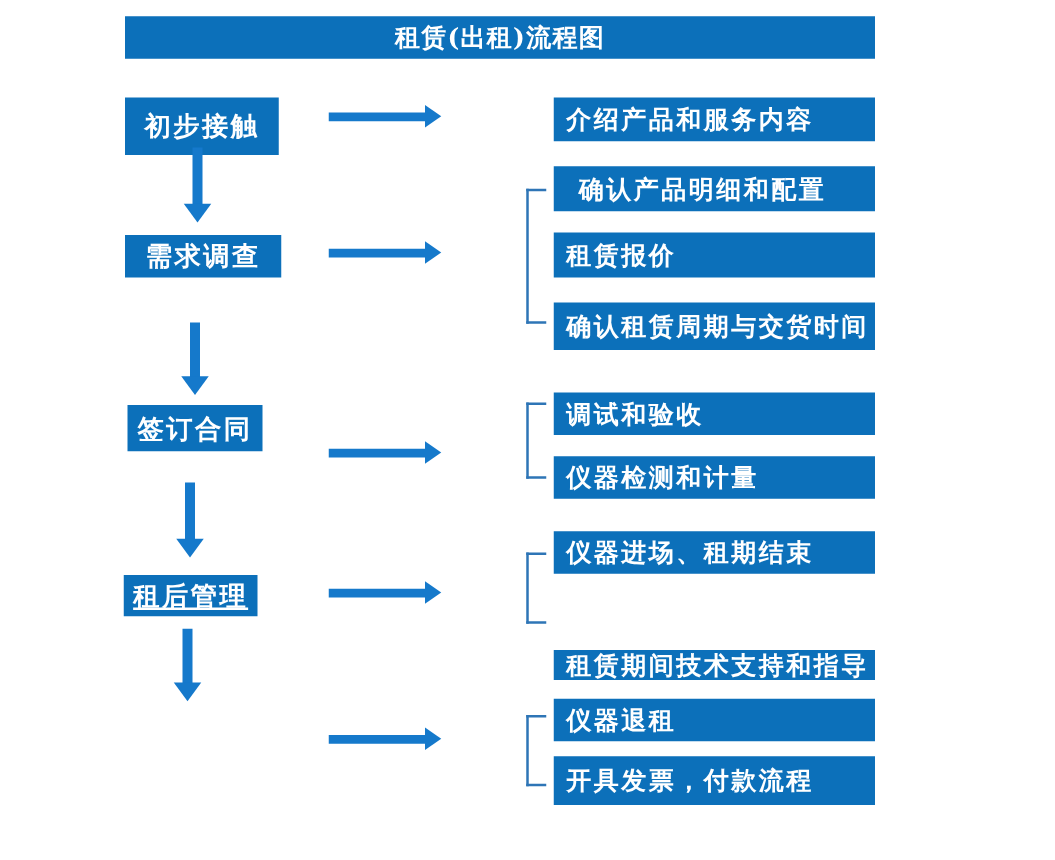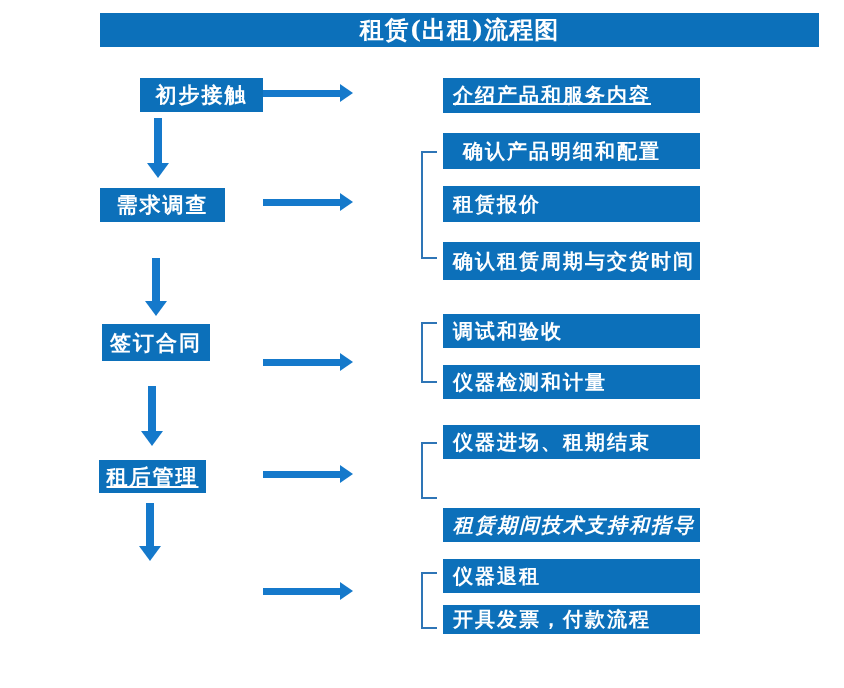--- a/index.html
+++ b/index.html
@@ -17,24 +17,24 @@
     font-family: "DejaVu Serif", "Liberation Serif", serif;
   }
   .canvas {
     position: relative;
     width: 844px; height: 688px;
     background: var(--background);
     overflow: hidden;
   }
   .title-bar {
     position: absolute;
-    left: 100px; top: 13px; width: 719px; height: 34px;
+    left: 100px; top: 13px; width: 600px; height: 34px;
     background: var(--box-fill);
     color: var(--box-text);
-    font-size: 24px; font-weight: bold;
+    font-size: 20px; font-weight: bold;
     text-align: center; line-height: 34px;
     letter-spacing: 1px;
   }
   .stage-box {
     position: absolute;
     background: var(--box-fill);
     color: var(--box-text);
     font-size: 21px; font-weight: bold;
     text-align: center;
     letter-spacing: 2px;
@@ -81,21 +81,21 @@
 </style>
 </head>
 <body>
 
 <div class="canvas">
 
   <div class="title-bar">
     <span>租赁(出租)流程图</span>
   </div>
 
-  <div class="stage-box" style="left:100px; top:78px;  width:123px; height:34px;margin-left:40px;">初步接触</div>
+  <div class="stage-box" style="left:100px; top:78px;  width:123px; height:46px;">初步接触</div>
   <div class="stage-box" style="left:100px; top:188px; width:125px; height:34px;">需求调查</div>
   <div class="stage-box" style="left:102px; top:324px; width:108px; height:37px;">签订合同</div>
   <div class="stage-box" style="left:99px;  top:460px; width:107px; height:33px;text-decoration:underline;">租后管理</div>
 
   <div class="v-arrow" style="left:147px; top:118px; height:60px;">
     <div class="v-shaft"></div>
     <div class="v-head"></div>
   </div>
   <div class="v-arrow" style="left:145px; top:258px; height:58px;">
     <div class="v-shaft"></div>
@@ -129,24 +129,24 @@
   <div class="h-arrow" style="left:263px; top:581px;">
     <div class="h-shaft"></div>
     <div class="h-head"></div>
   </div>
 
   <div class="bracket" style="top:151px; height:108px;"></div>
   <div class="bracket" style="top:322px; height:61px;"></div>
   <div class="bracket" style="top:442px; height:57px;"></div>
   <div class="bracket" style="top:572px; height:57px;"></div>
 
-  <div class="detail-box" style="top:78px;  height:35px;text-decoration:underline;">介绍产品和服务内容</div>
+  <div class="detail-box" style="top:78px;  height:35px;">介绍产品和服务内容</div>
   <div class="detail-box" style="top:133px; height:36px;padding-left:20px;">确认产品明细和配置</div>
   <div class="detail-box" style="top:186px; height:36px;">租赁报价</div>
   <div class="detail-box" style="top:242px; height:38px;">确认租赁周期与交货时间</div>
   <div class="detail-box" style="top:314px; height:34px;">调试和验收</div>
   <div class="detail-box" style="top:365px; height:34px;">仪器检测和计量</div>
   <div class="detail-box" style="top:425px; height:34px;">仪器进场、租期结束</div>
-  <div class="detail-box" style="top:508px; height:34px;font-style:italic;">租赁期间技术支持和指导</div>
+  <div class="detail-box" style="top:520px; height:24px;">租赁期间技术支持和指导</div>
   <div class="detail-box" style="top:559px; height:34px;">仪器退租</div>
-  <div class="detail-box" style="top:605px; height:29px;">开具发票，付款流程</div>
+  <div class="detail-box" style="top:605px; height:39px;">开具发票，付款流程</div>
 
 </div>
 
 </body></html>

